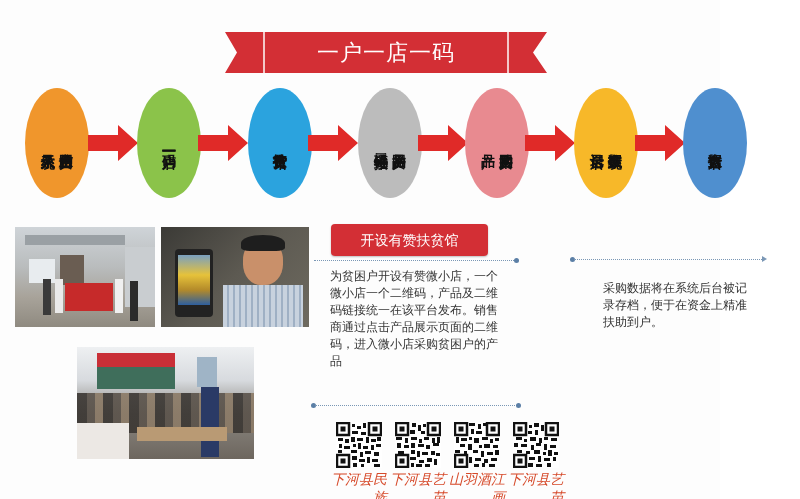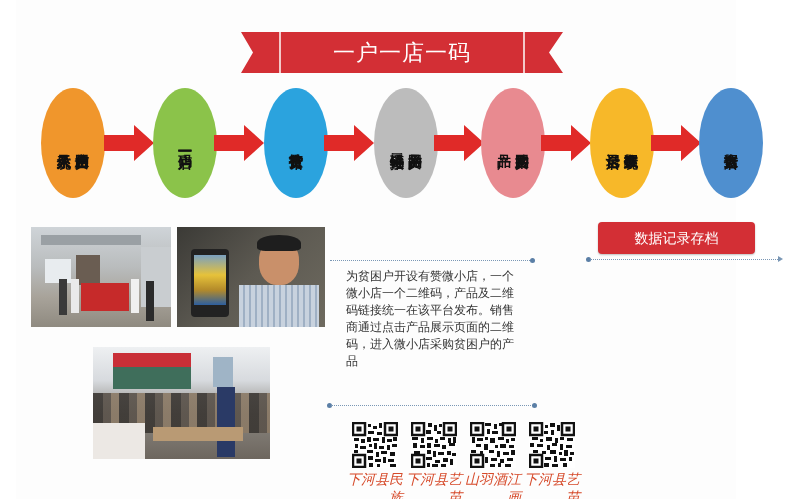--- a/index.html
+++ b/index.html
@@ -1,18 +1,18 @@
 <!DOCTYPE html>
 <html><head>
 <meta charset="utf-8">
 <style>
   * { box-sizing: border-box; margin: 0; padding: 0; }
   html, body { width: 800px; height: 499px; background: #ffffff; overflow: hidden; }
   body { font-family: "DejaVu Sans", "Liberation Sans", sans-serif; position: relative; }
-  .canvas { position: absolute; left: 16px; top: 0; width: 720px; height: 499px; background: #fdfdfd; text-decoration: underline; }
+  .canvas { position: absolute; left: 0; top: 0; width: 720px; height: 499px; background: #fdfdfd; text-decoration: underline; }
 
   
   .banner { position: absolute; left: 225px; top: 32px; width: 322px; height: 41px; }
   .banner svg { position: absolute; left: 0; top: 0; }
   .banner-title { position: absolute; left: 40px; width: 242px; top: 0; height: 41px; line-height: 41px; text-align: center; color: #fff; font-size: 22px; letter-spacing: 1px; }
 
   
   .flow { position: absolute; left: 0; top: 80px; width: 800px; height: 130px; }
   .node { position: absolute; top: 8px; width: 64px; height: 110px; border-radius: 50%; display: flex; align-items: center; justify-content: center; }
   .node-text { display: flex; flex-direction: row-reverse; gap: 3px; }
@@ -137,28 +137,29 @@
   <div class="photo" style="left:77px;top:347px;width:177px;height:112px;background:linear-gradient(180deg,#eef0f2 0%,#d7dade 30%,#8a8680 60%,#6d665e 100%);">
     <div style="position:absolute;left:20px;top:6px;width:78px;height:14px;background:#c92f37;"></div>
     <div style="position:absolute;left:20px;top:20px;width:78px;height:22px;background:#3f6e5b;"></div>
     <div style="position:absolute;left:120px;top:10px;width:20px;height:30px;background:#9fb4c6;"></div>
     <div style="position:absolute;left:0;top:46px;width:177px;height:40px;background:repeating-linear-gradient(90deg,#3a3632 0 10px,#5a524a 10px 18px,#8b7a66 18px 26px);opacity:0.9;"></div>
     <div style="position:absolute;left:0;top:76px;width:52px;height:36px;background:#ece8e4;"></div>
     <div style="position:absolute;left:124px;top:40px;width:18px;height:70px;background:#2a3a66;"></div>
     <div style="position:absolute;left:60px;top:80px;width:90px;height:14px;background:#b99a74;"></div>
   </div>
 
+  <div class="tag" style="left:331px;top:224px;width:157px;">开设有赞扶贫馆</div>
   <div class="dotline" style="left:314px;top:260px;width:202px;"></div>
   <div class="dot" style="left:514px;top:258px;"></div>
   <div class="desc" style="left:330px;top:268px;width:170px;">为贫困户开设有赞微小店，一个微小店一个二维码，产品及二维码链接统一在该平台发布。销售商通过点击产品展示页面的二维码，进入微小店采购贫困户的产品</div>
 
-  <div class="tag" style="left:582px;top:222px;width:157px;">数据记录存档</div>
   <div class="dot" style="left:570px;top:257px;"></div>
   <div class="dotline" style="left:574px;top:259px;width:190px;"></div>
   <div style="position:absolute;left:762px;top:256px;width:0;height:0;border-top:3px solid transparent;border-bottom:3px solid transparent;border-left:5px solid #7a97b5;"></div>
+  <div class="desc" style="left:603px;top:280px;width:150px;">采购数据将在系统后台被记录存档，便于在资金上精准扶助到户。</div>
 
   <div class="dot" style="left:311px;top:403px;"></div>
   <div class="dotline" style="left:315px;top:405px;width:202px;"></div>
   <div class="dot" style="left:516px;top:403px;"></div>
 
 
   <div class="qr" style="left:336px;">
     <svg width="46" height="46" viewBox="0 0 46 46">
       <rect x="0" y="0" width="46" height="46" fill="#fff"></rect>
       <rect x="1" y="1" width="12" height="12" fill="none" stroke="#111" stroke-width="2.5"></rect>

